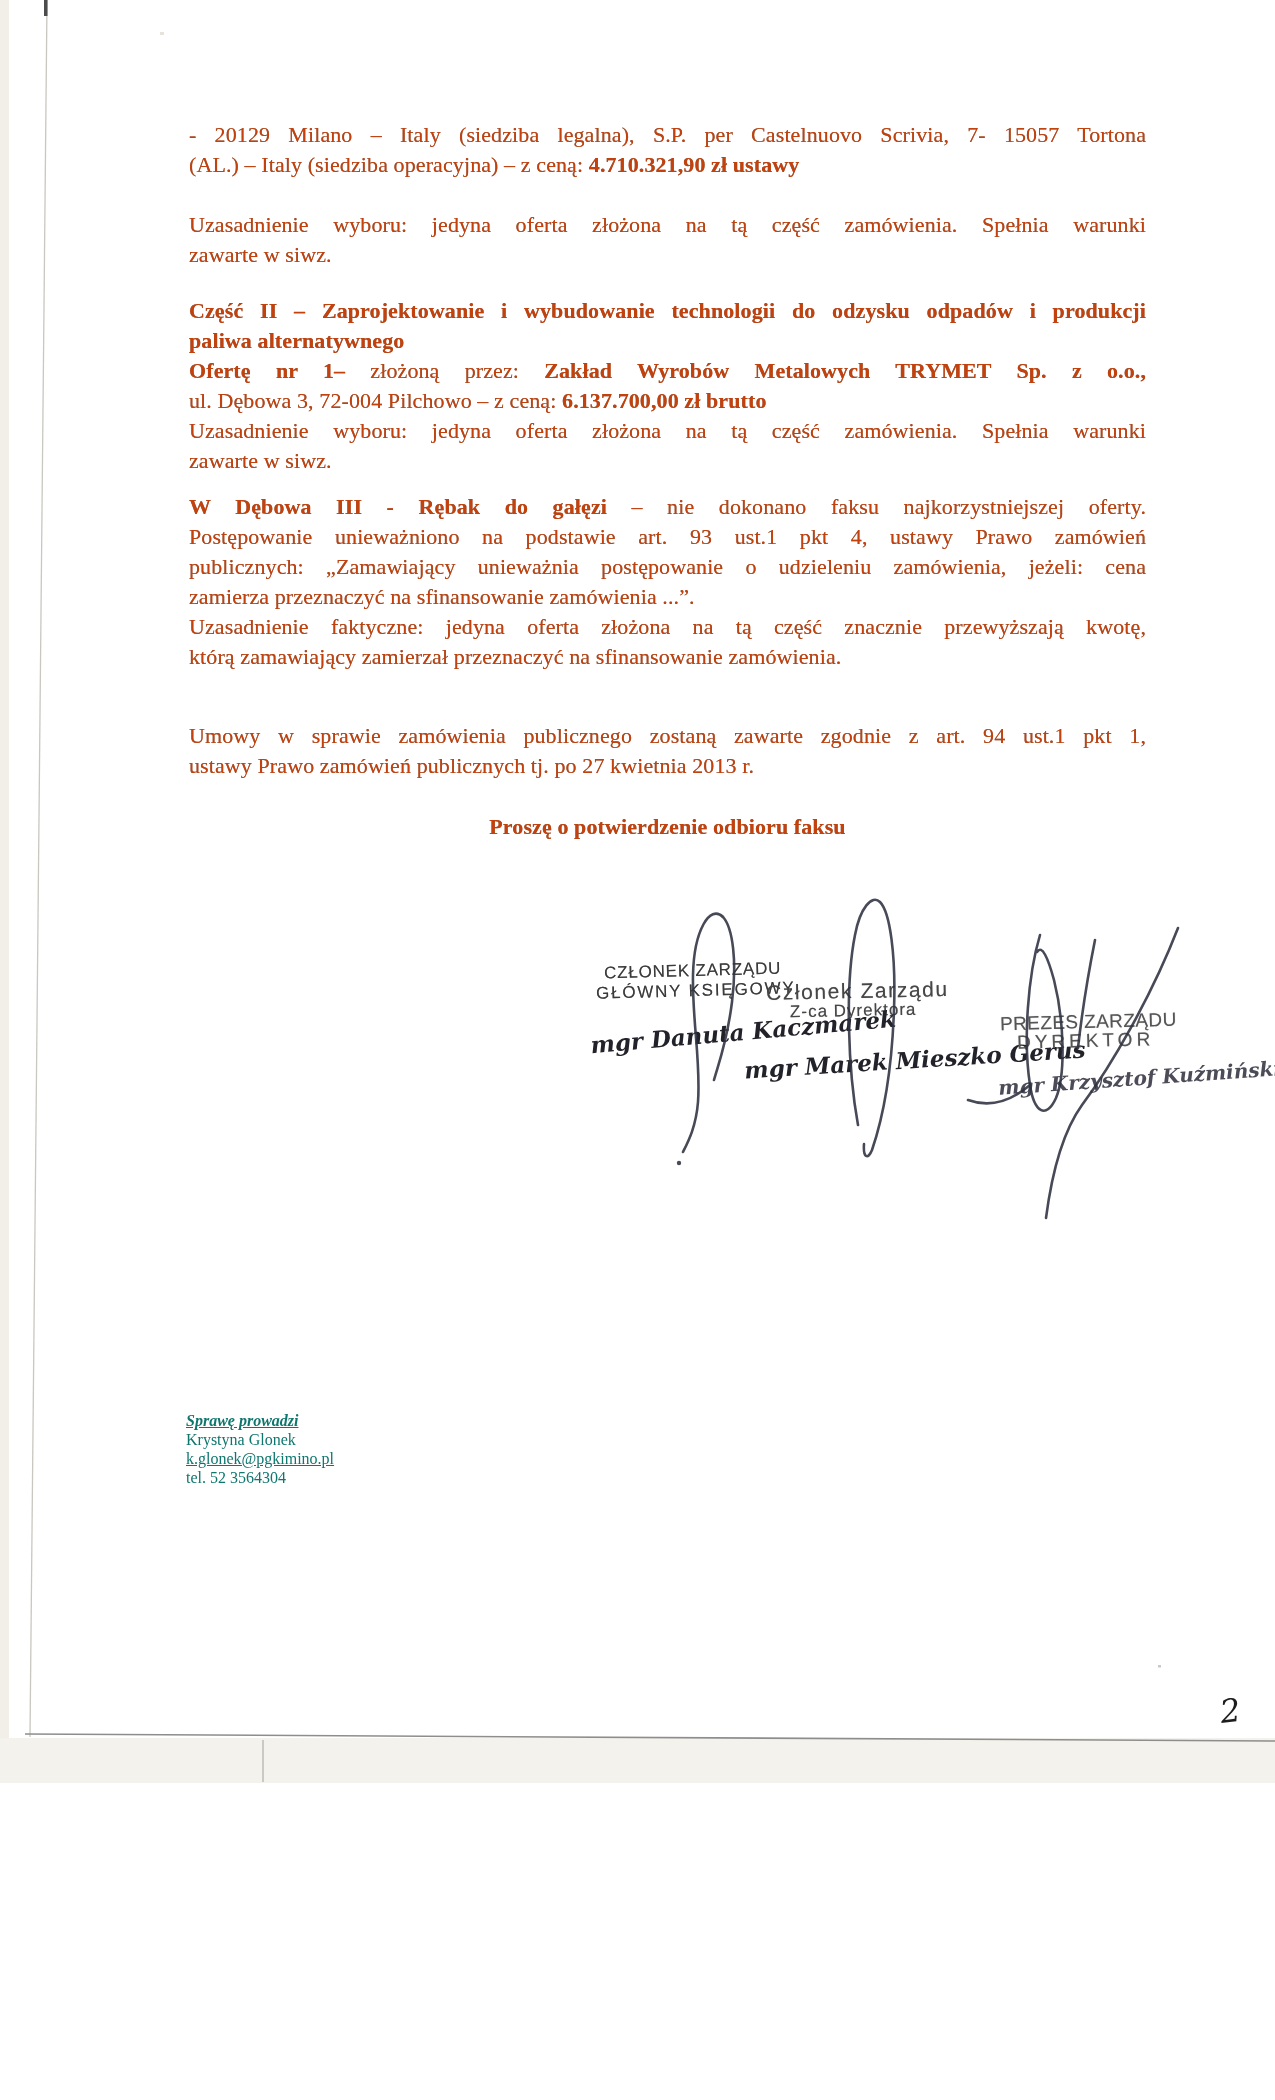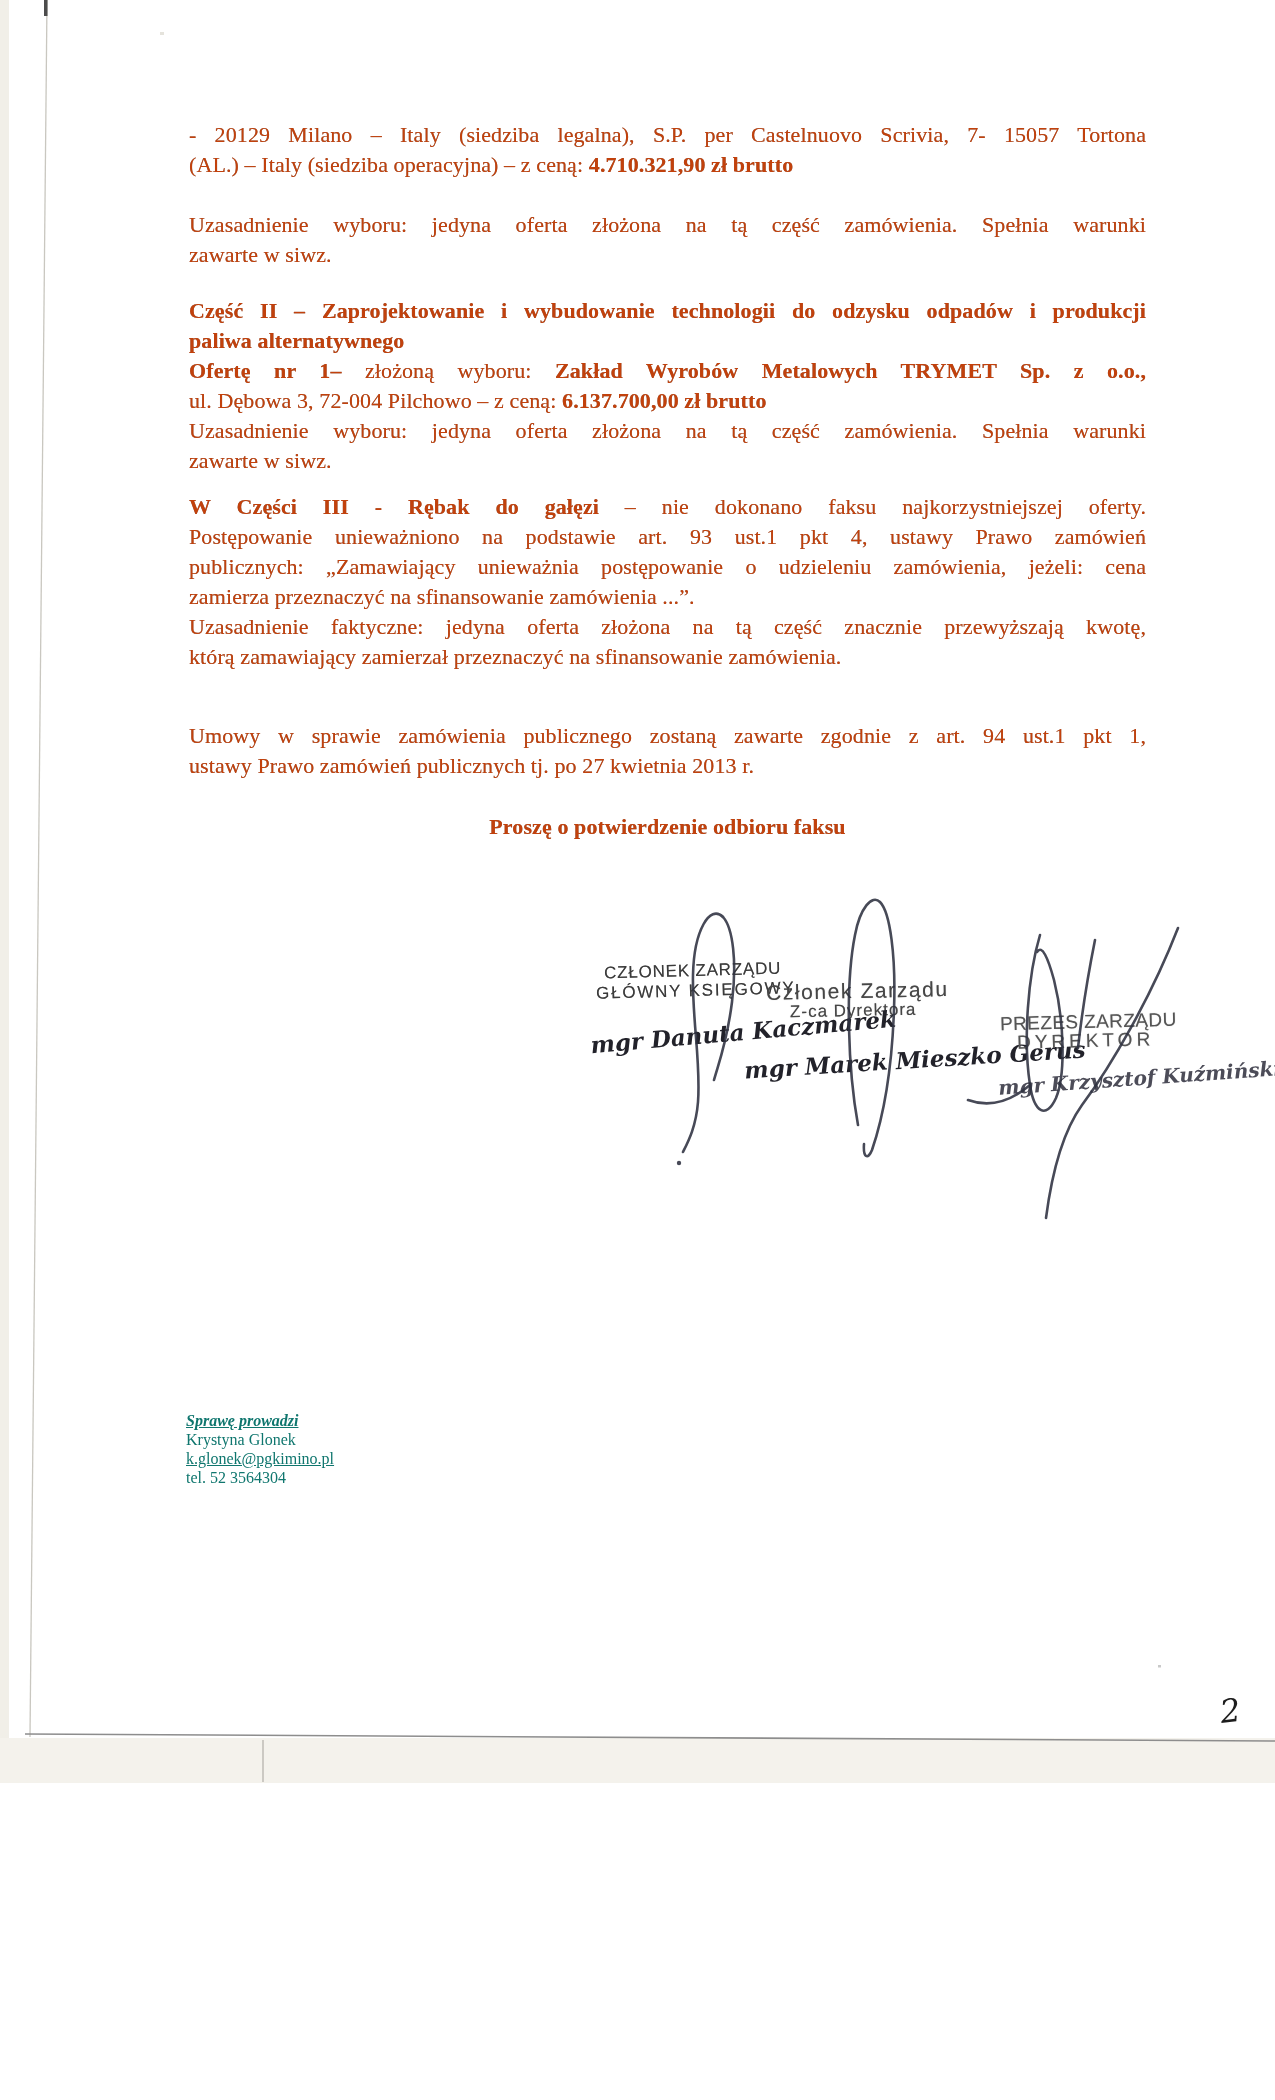--- a/index.html
+++ b/index.html
@@ -34,36 +34,36 @@
 <body>
 
 <div class="canvas">
 
   <div class="left-strip"></div>
   <div class="bottom-strip"></div>
 
   <div>
       <div class="para" style="top: 120px;">
         <div class="line just"><span>- 20129 Milano – Italy (siedziba legalna), S.P. per Castelnuovo Scrivia, 7- 15057 Tortona</span></div>
-        <div class="line"><span>(AL.) – Italy (siedziba operacyjna) – z ceną: </span><span class="b">4.710.321,90 zł brutto</span></div>
+        <div class="line"><span>(AL.) – Italy (siedziba operacyjna) – z ceną: </span><span class="b">4.710.321,90 zł ustawy</span></div>
       </div>
       <div class="para" style="top: 210px;">
         <div class="line just"><span>Uzasadnienie wyboru: jedyna oferta złożona na tą część zamówienia. Spełnia warunki</span></div>
         <div class="line"><span>zawarte w siwz.</span></div>
       </div>
       <div class="para" style="top: 296px;">
         <div class="line just"><span class="b">Część II – Zaprojektowanie i wybudowanie technologii do odzysku odpadów i produkcji</span></div>
         <div class="line"><span class="b">paliwa alternatywnego</span></div>
-        <div class="line just"><span class="b">Ofertę nr 1– </span><span>złożoną wyboru: </span><span class="b">Zakład Wyrobów Metalowych TRYMET Sp. z o.o.,</span></div>
+        <div class="line just"><span class="b">Ofertę nr 1– </span><span>złożoną przez: </span><span class="b">Zakład Wyrobów Metalowych TRYMET Sp. z o.o.,</span></div>
         <div class="line"><span>ul. Dębowa 3, 72-004 Pilchowo – z ceną: </span><span class="b">6.137.700,00 zł brutto</span></div>
         <div class="line just"><span>Uzasadnienie wyboru: jedyna oferta złożona na tą część zamówienia. Spełnia warunki</span></div>
         <div class="line"><span>zawarte w siwz.</span></div>
       </div>
       <div class="para" style="top: 492px;">
-        <div class="line just"><span class="b">W Części III - Rębak do gałęzi</span><span> – nie dokonano faksu najkorzystniejszej oferty.</span></div>
+        <div class="line just"><span class="b">W Dębowa III - Rębak do gałęzi</span><span> – nie dokonano faksu najkorzystniejszej oferty.</span></div>
         <div class="line just"><span>Postępowanie unieważniono na podstawie art. 93 ust.1 pkt 4, ustawy Prawo zamówień</span></div>
         <div class="line just"><span>publicznych: „Zamawiający unieważnia postępowanie o udzieleniu zamówienia, jeżeli: cena</span></div>
         <div class="line"><span>zamierza przeznaczyć na sfinansowanie zamówienia ...”.</span></div>
         <div class="line just"><span>Uzasadnienie faktyczne: jedyna oferta złożona na tą część znacznie przewyższają kwotę,</span></div>
         <div class="line"><span>którą zamawiający zamierzał przeznaczyć na sfinansowanie zamówienia.</span></div>
       </div>
       <div class="para" style="top: 721px;">
         <div class="line just"><span>Umowy w sprawie zamówienia publicznego zostaną zawarte zgodnie z art. 94 ust.1 pkt 1,</span></div>
         <div class="line"><span>ustawy Prawo zamówień publicznych tj. po 27 kwietnia 2013 r.</span></div>
       </div>

